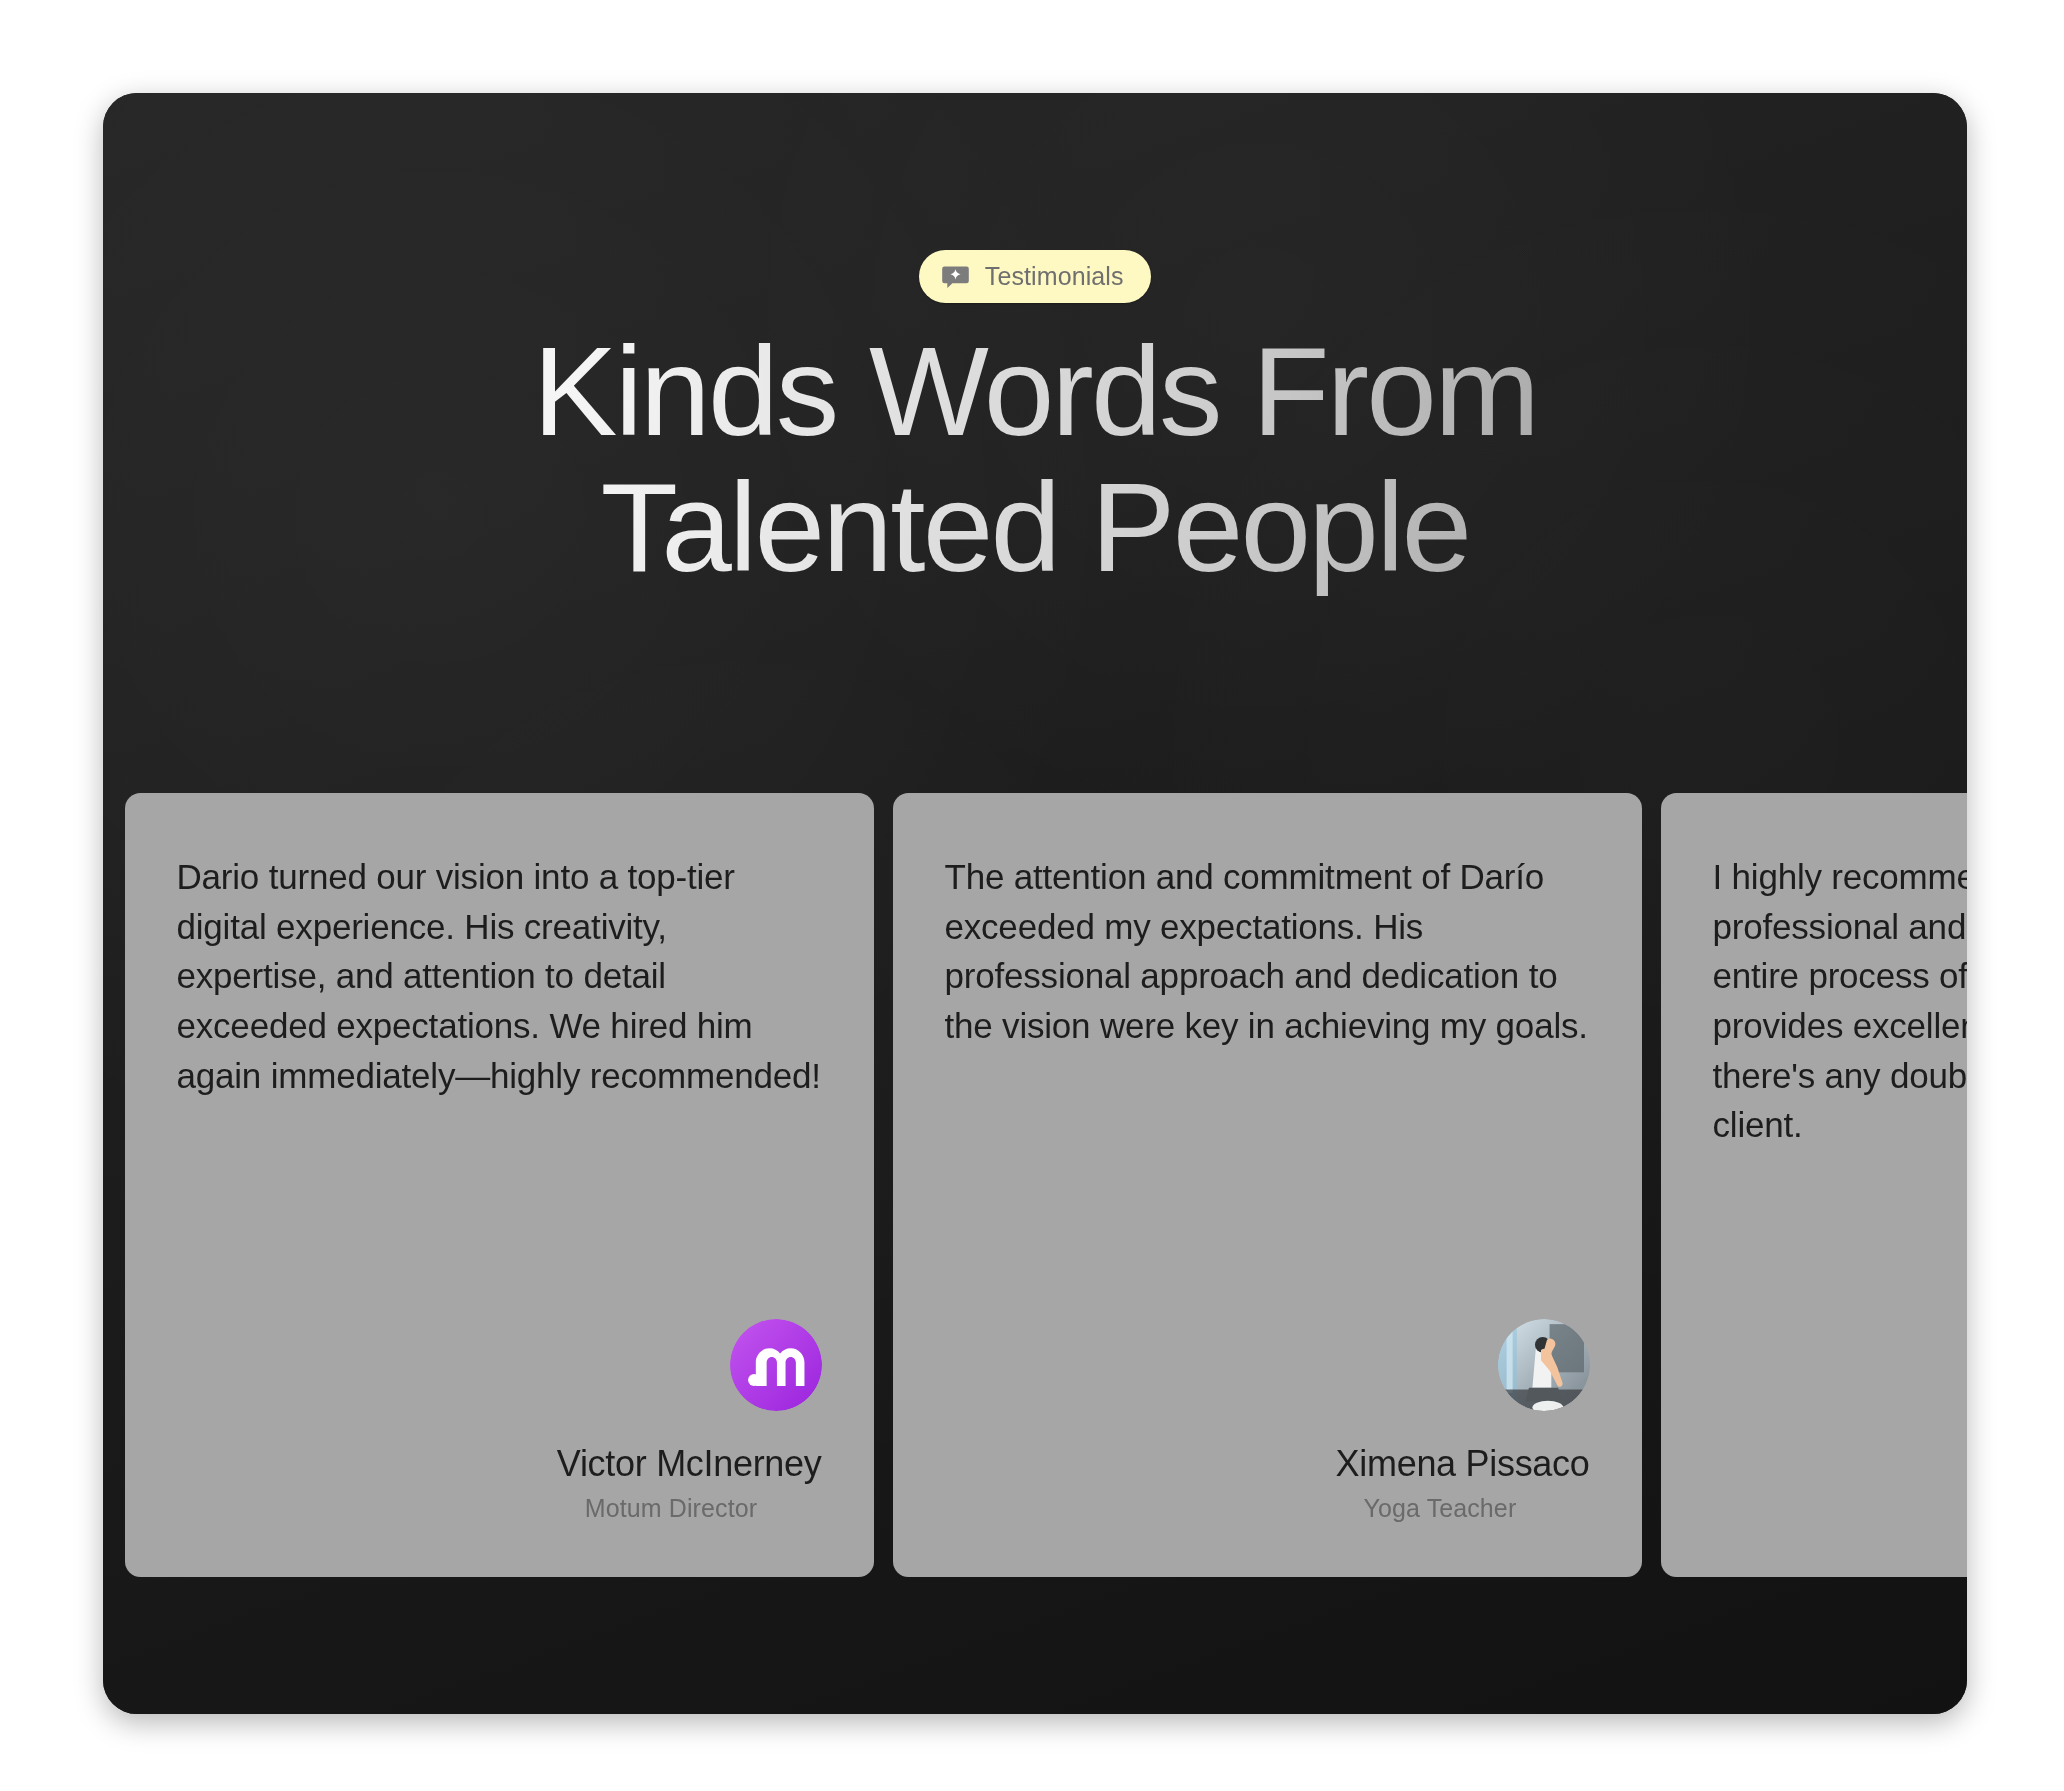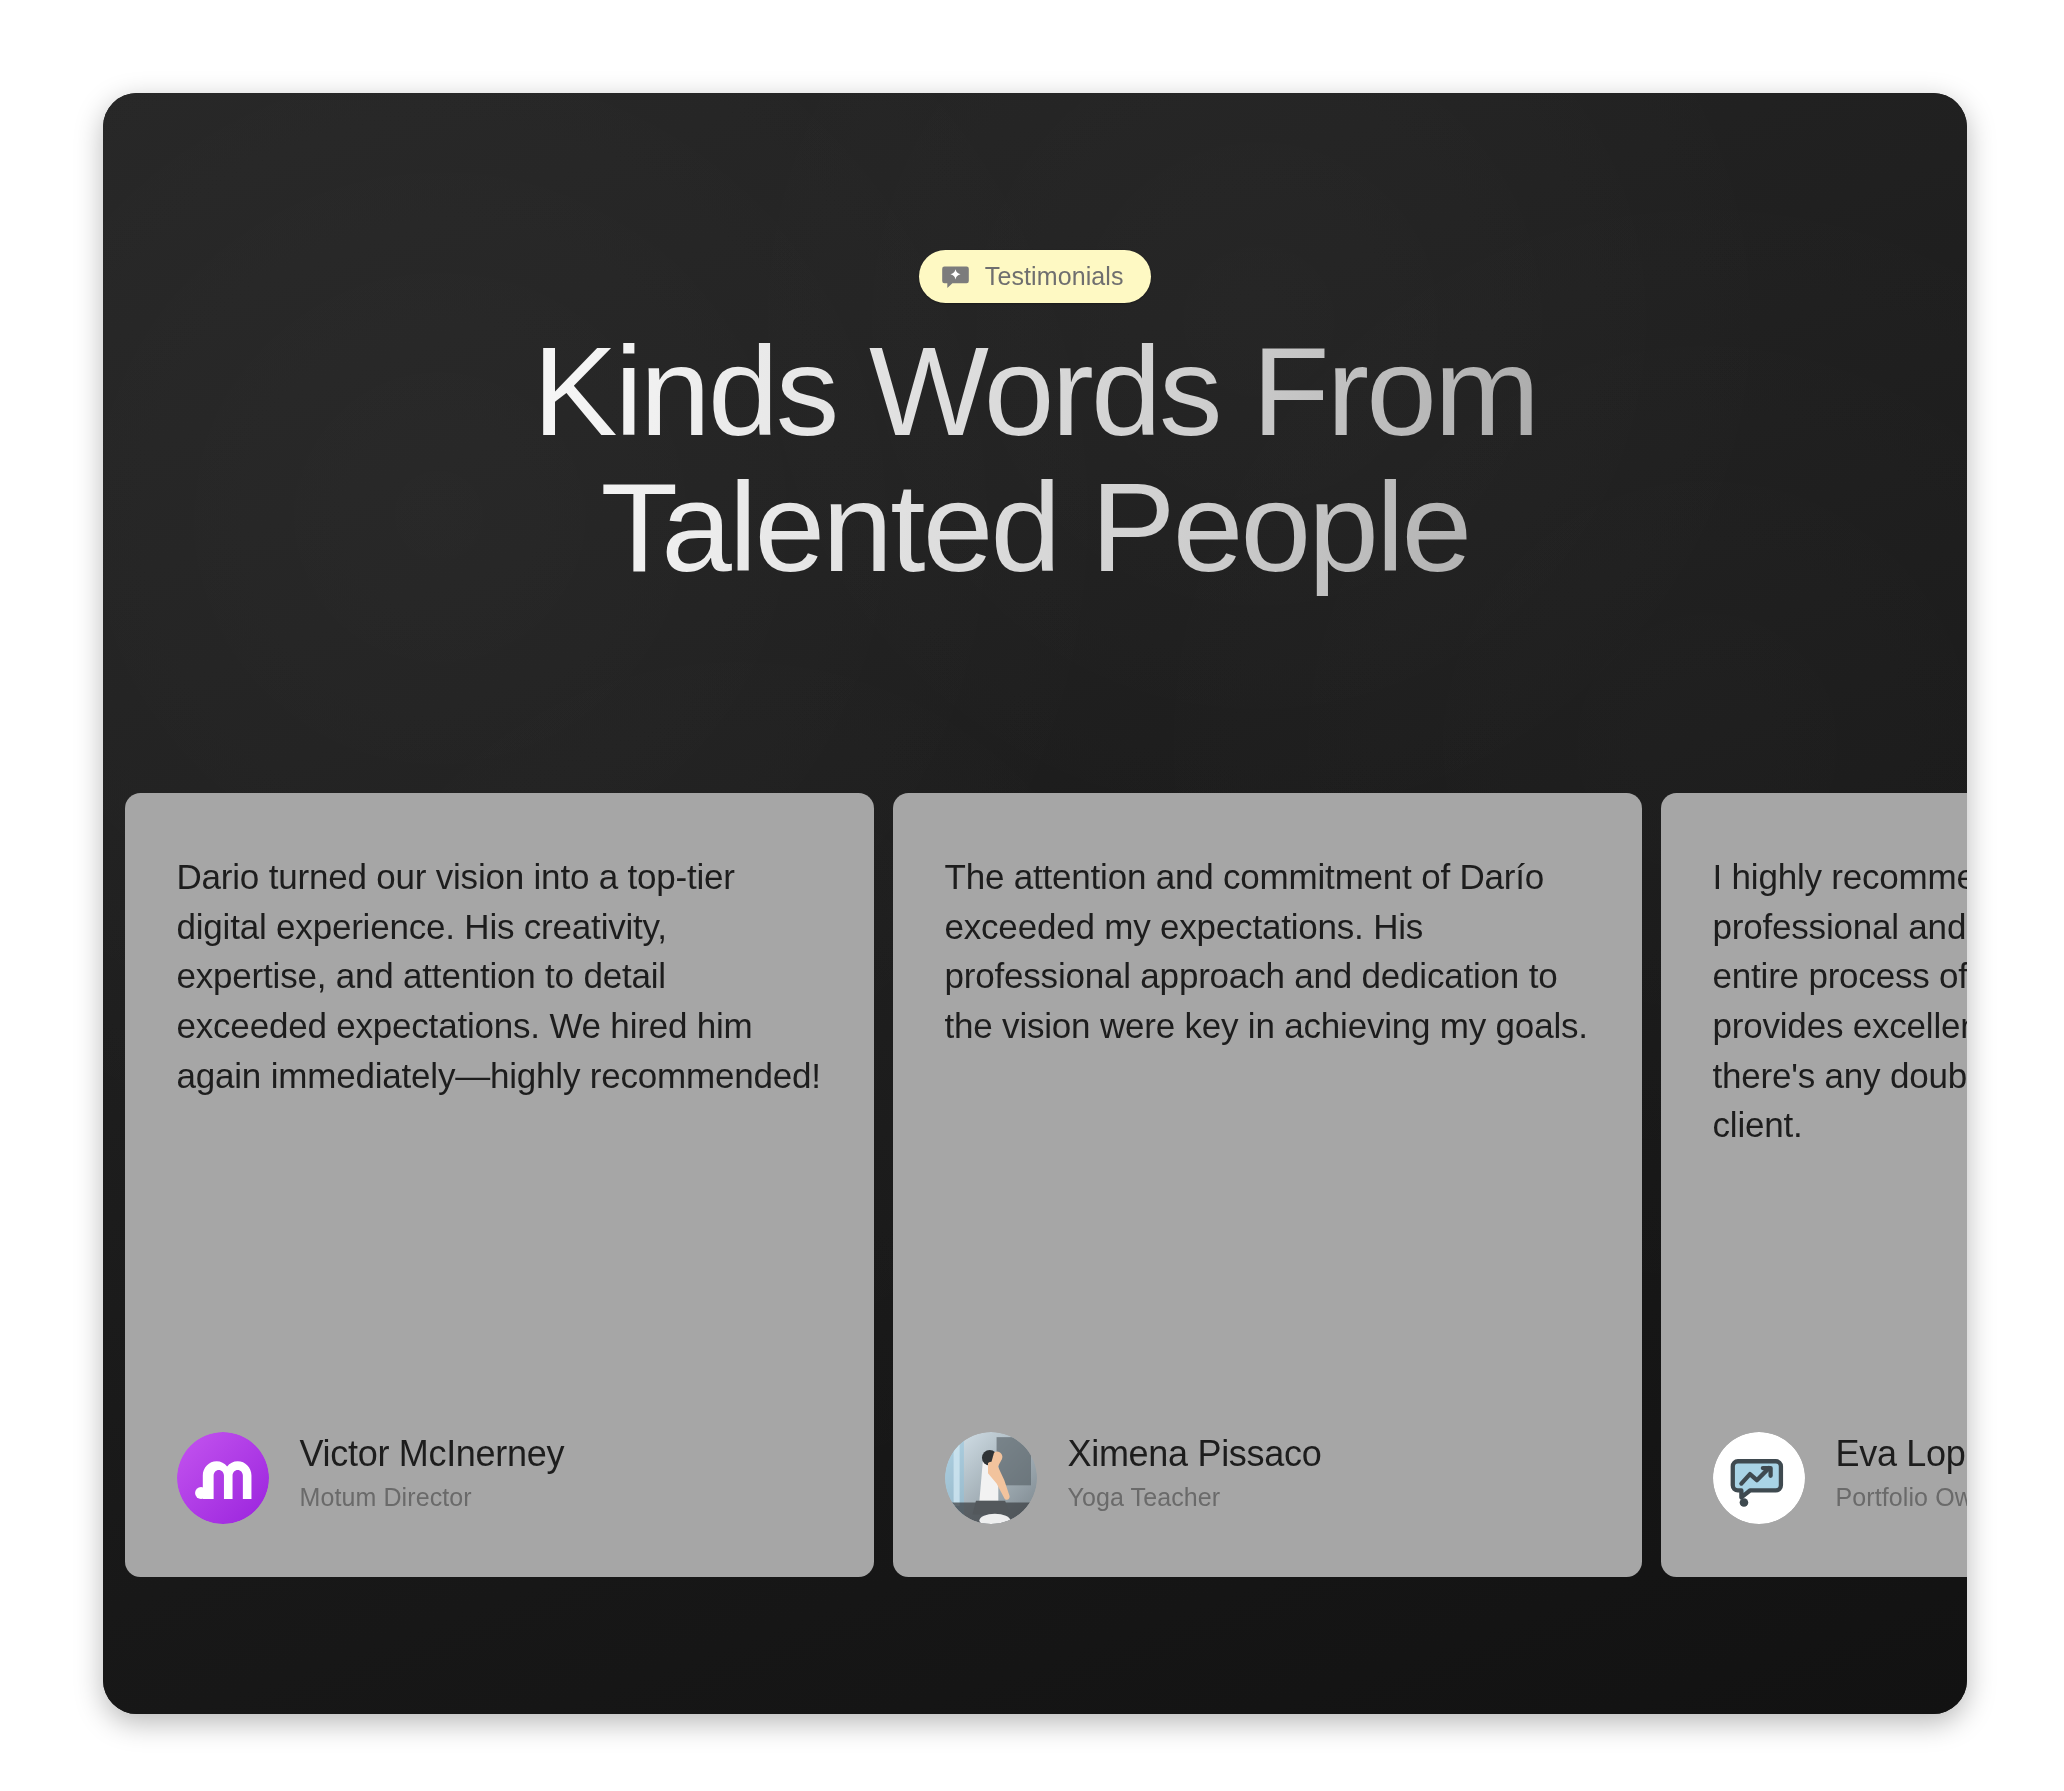--- a/index.html
+++ b/index.html
@@ -117,22 +117,23 @@
     overflow:hidden;
   }
   .quote {
     font-size:35px;
     line-height:1.42;
     color:#1d1d1d;
     letter-spacing:-0.2px;
   }
   .author {
     display:flex;
-    align-items:flex-start;
+    align-items:flex-end;
     gap:31px;
+    flex-direction:column;
   }
   .avatar {
     width:92px; height:92px;
     border-radius:50%;
     flex:0 0 auto;
     overflow:hidden;
     position:relative;
   }
   .avatar svg { display:block; width:100%; height:100%; }
   .author-meta { min-width:0; }
@@ -143,20 +144,21 @@
     letter-spacing:-0.3px;
     white-space:nowrap;
   }
   .author-role {
     font-size:25px;
     color:#6a6a6a;
     line-height:1.3;
     margin-top:5.2px;
     letter-spacing:0.1px;
     white-space:nowrap;
+    margin-left:28px;
   }
 </style>
 </head>
 <body>
 
 <div class="stage">
 
   <section class="section">
     <div class="section-noise"></div>
 

